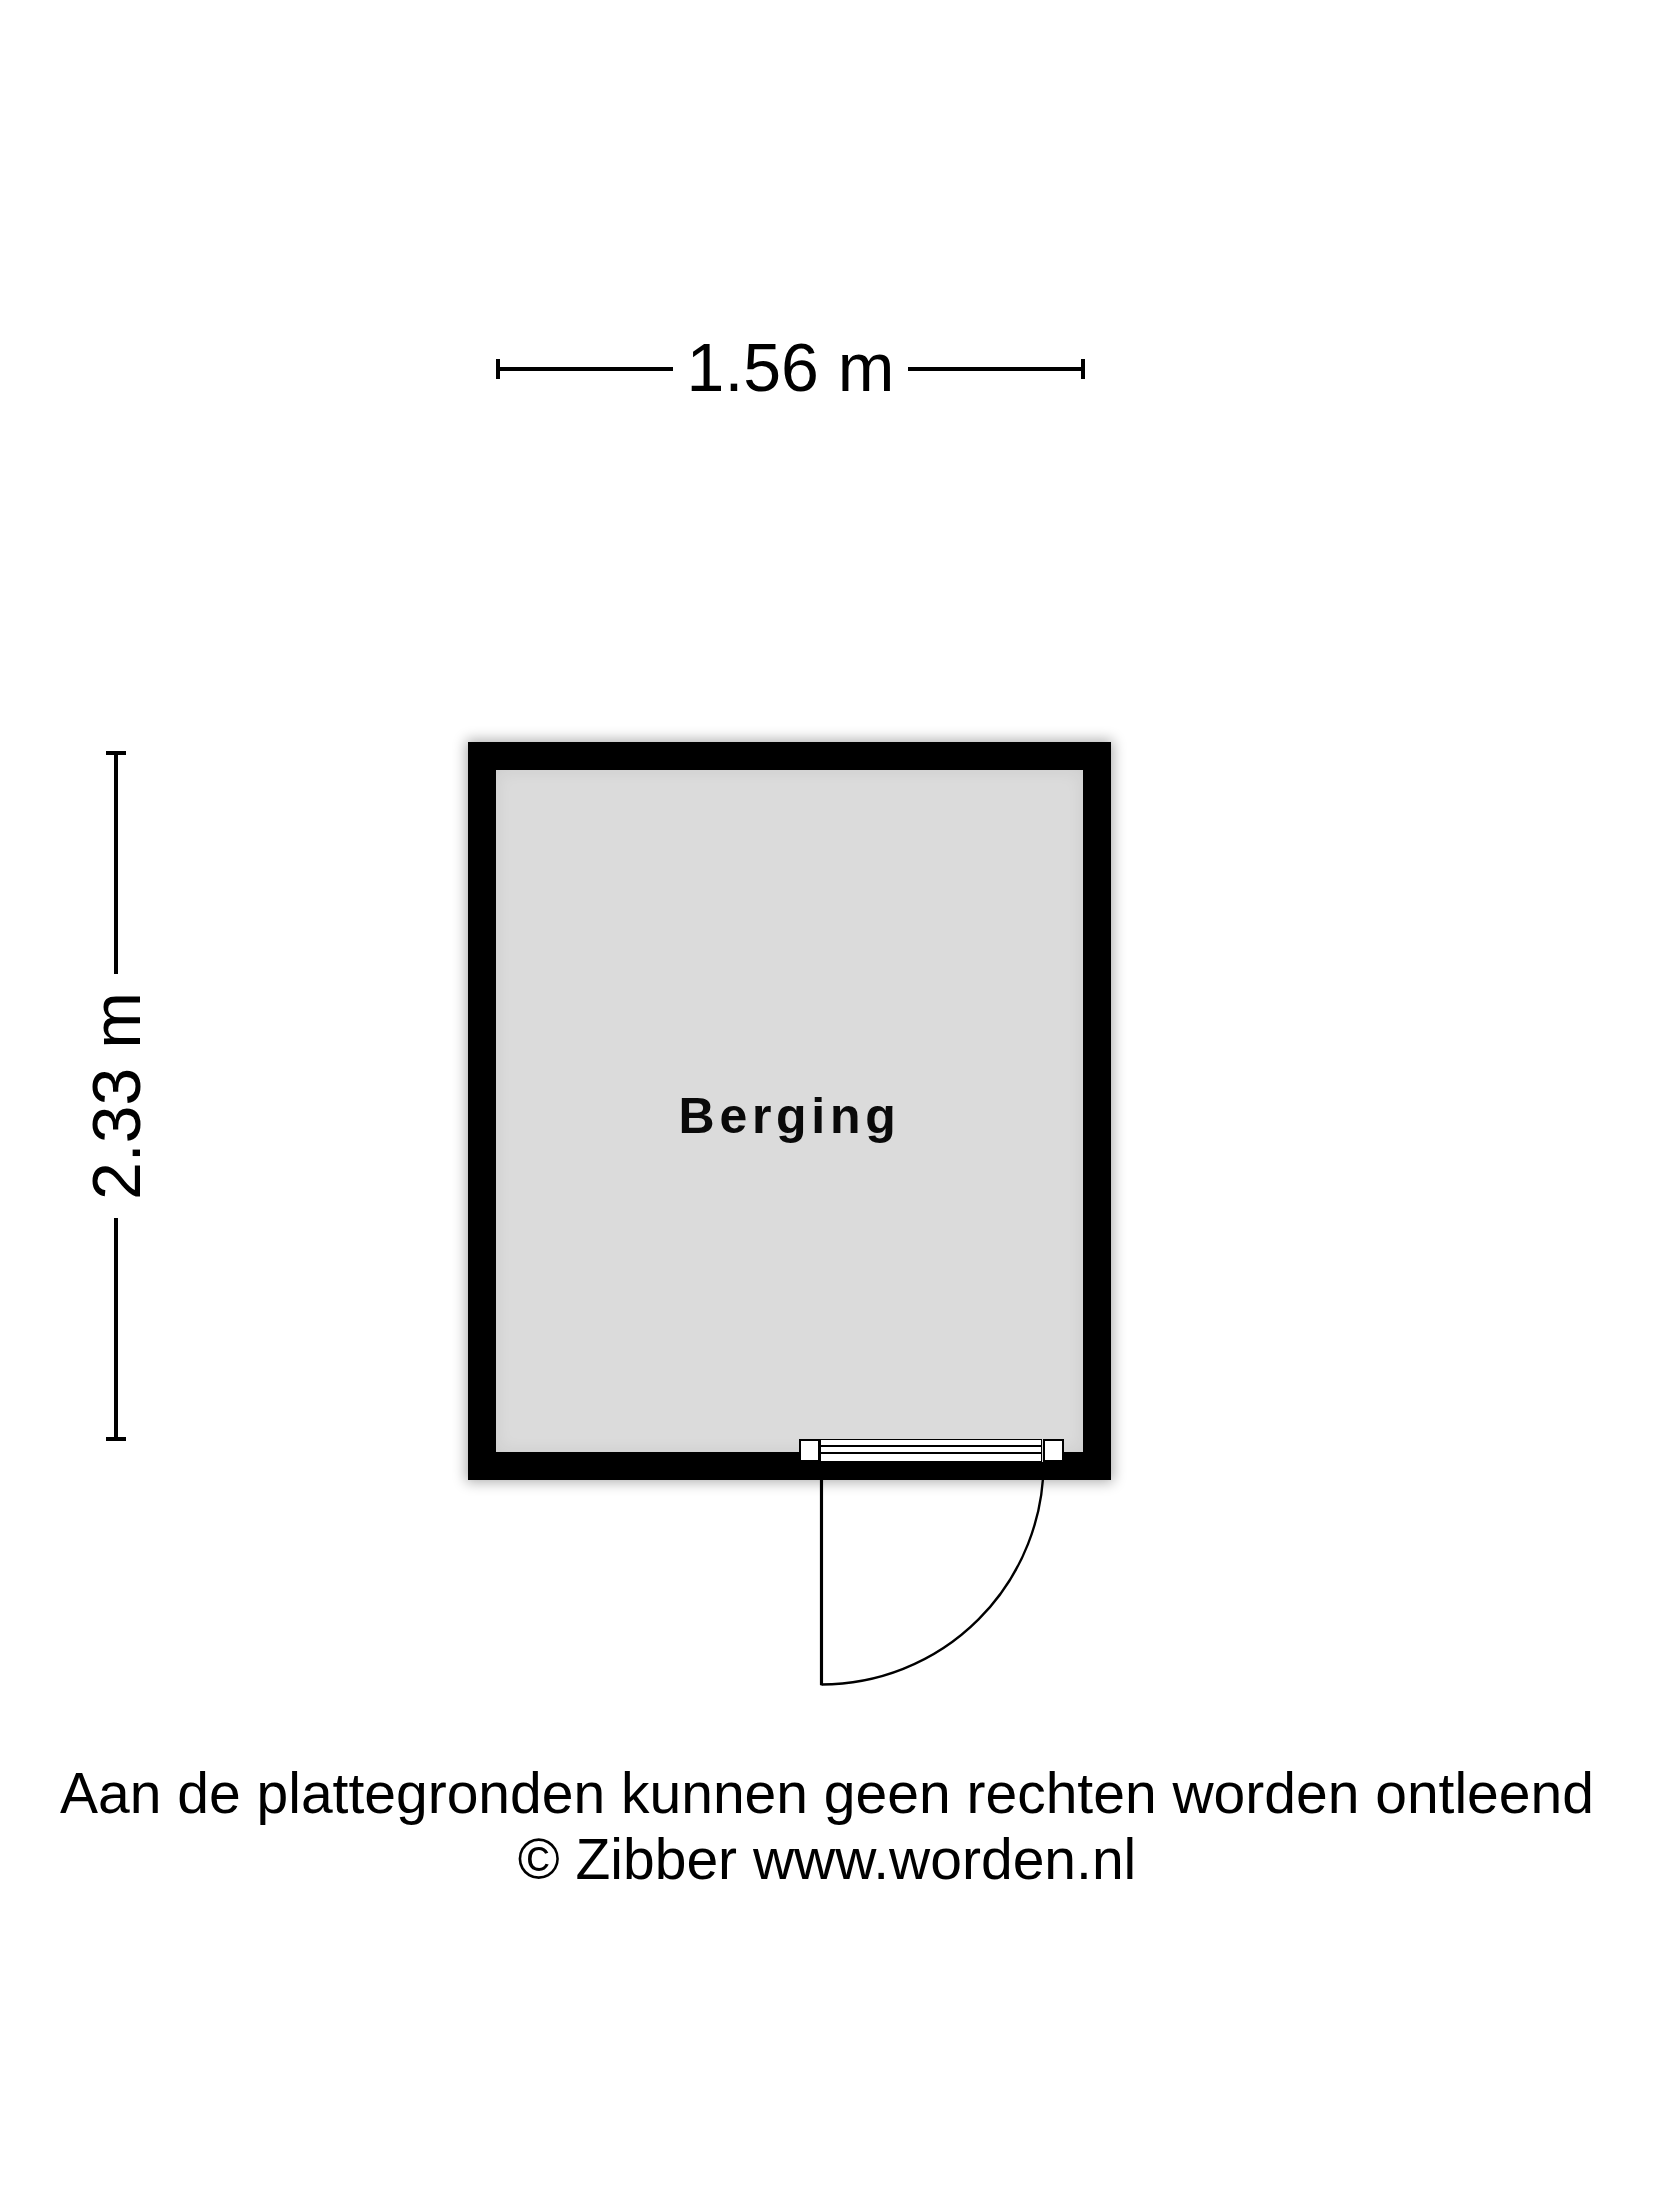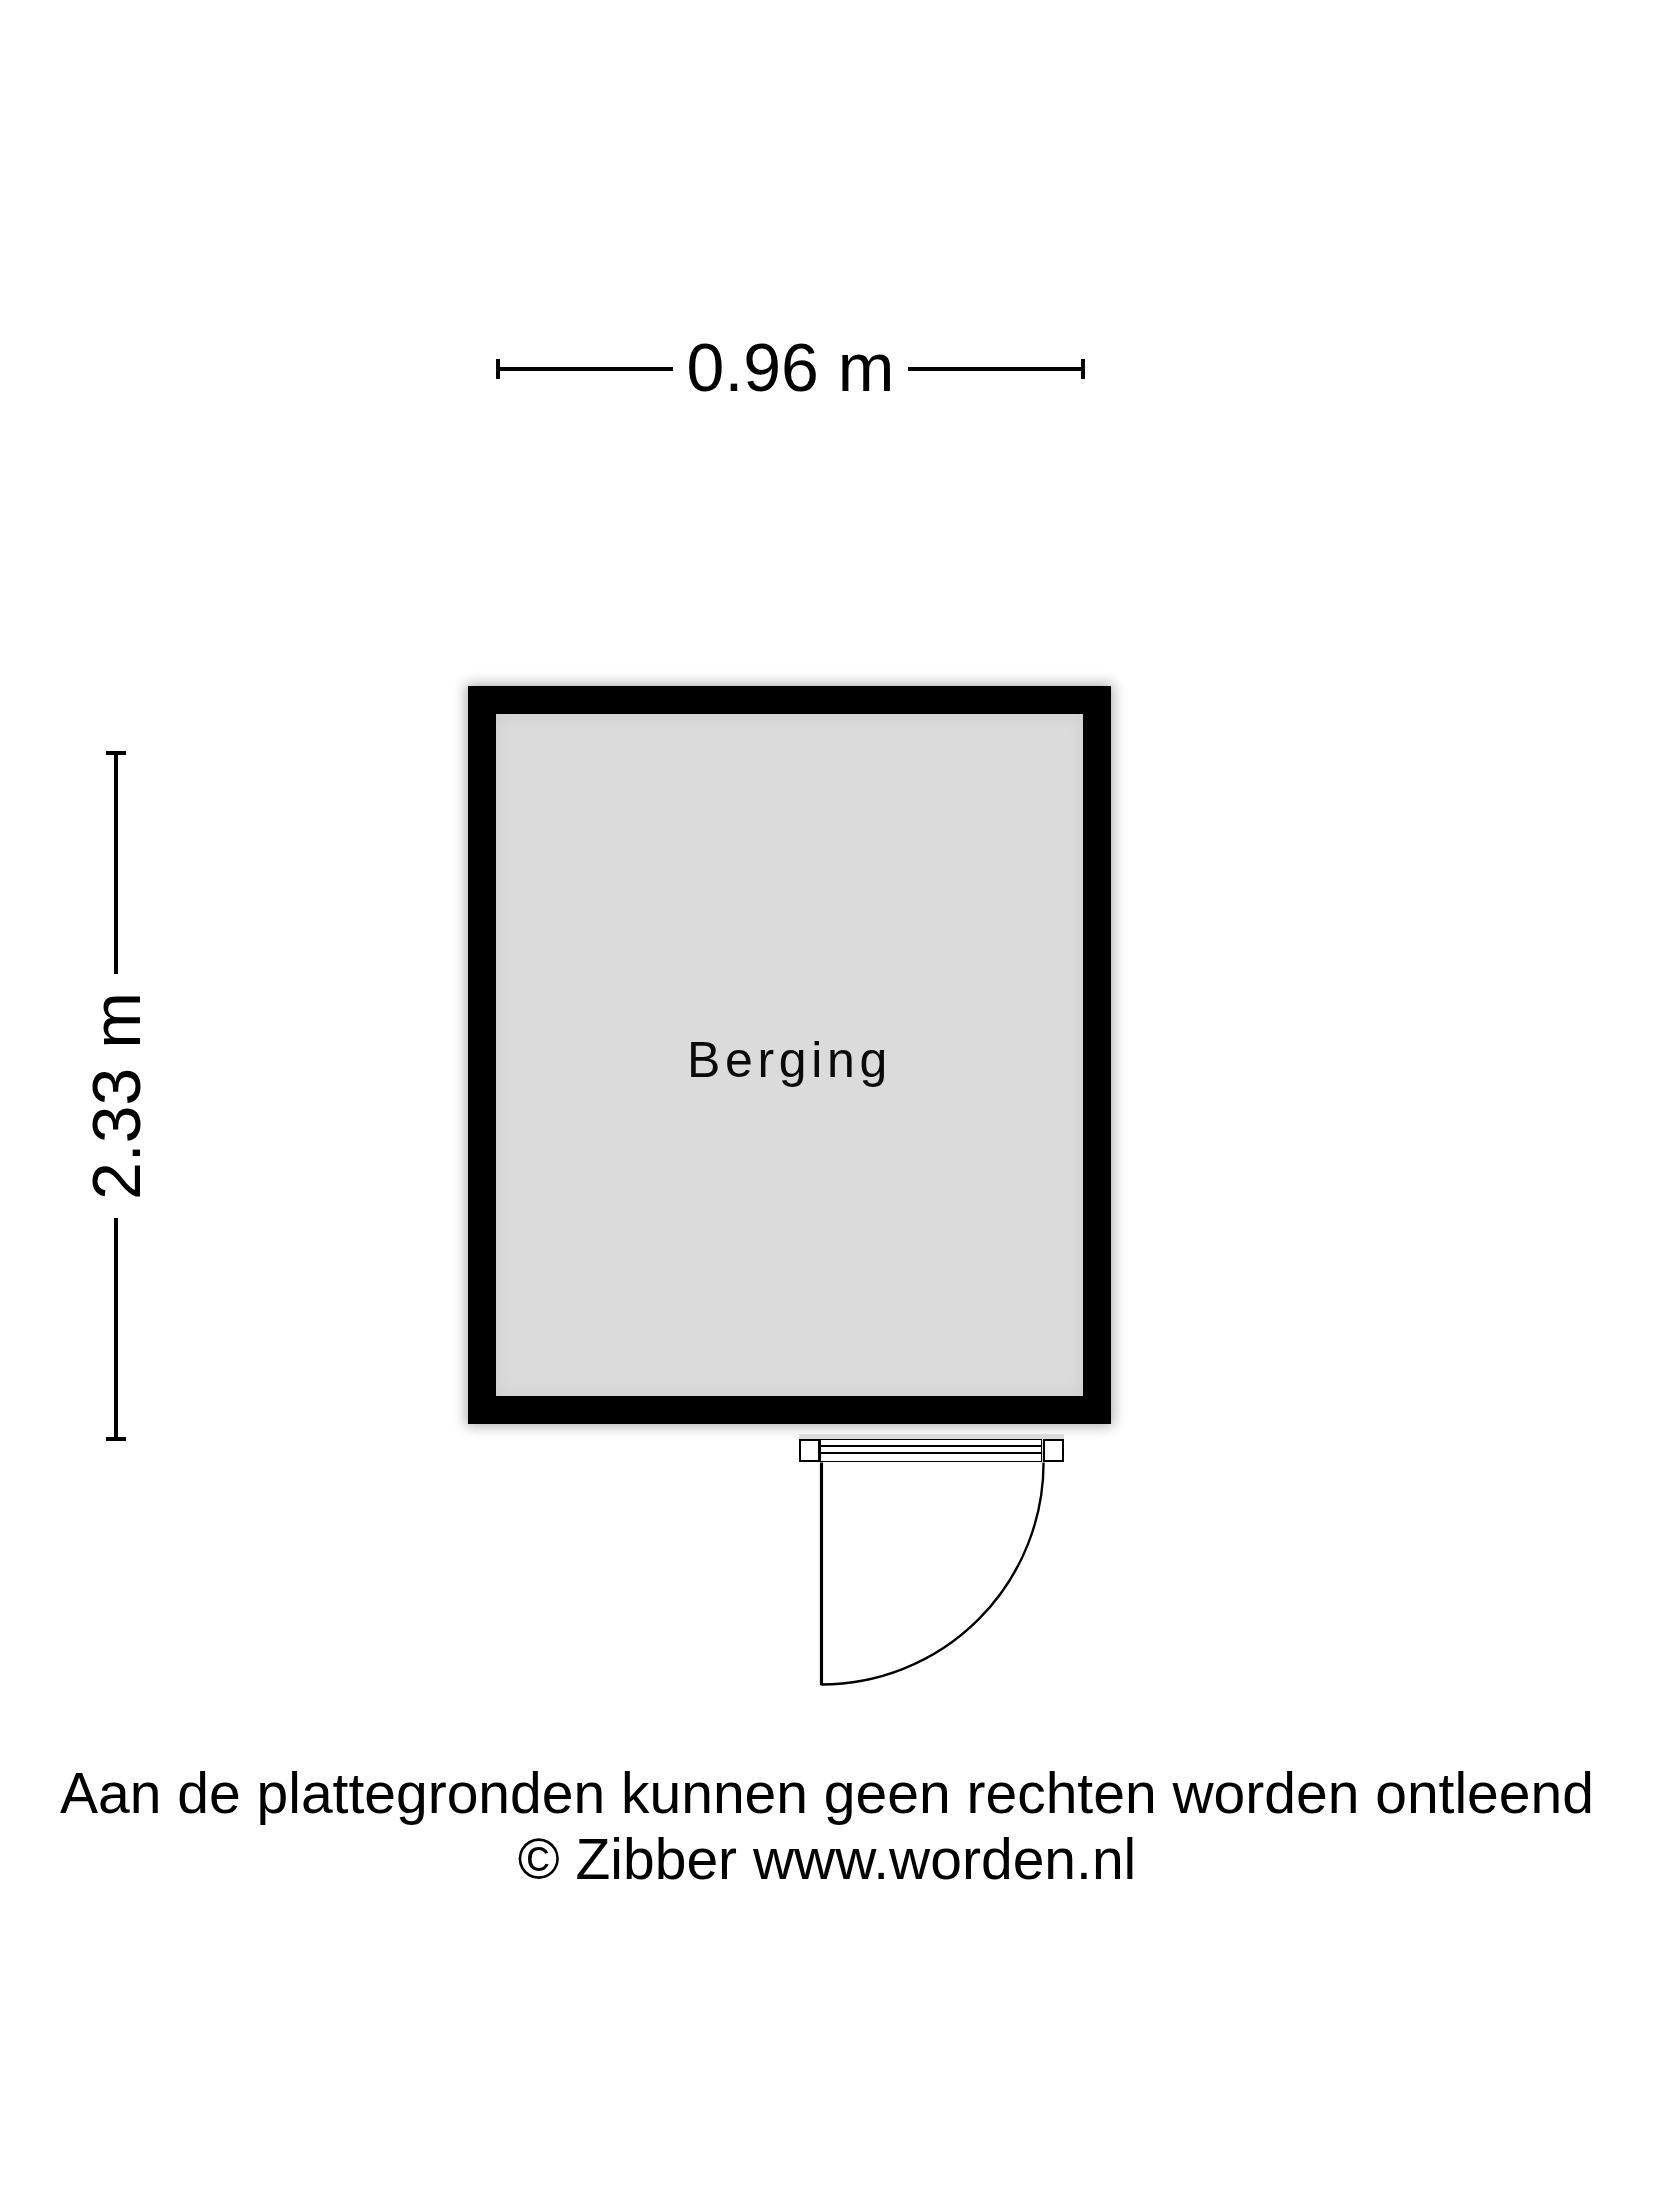--- a/index.html
+++ b/index.html
@@ -44,26 +44,27 @@
   .dim-v .label-wrap{
     flex:0 0 244px;height:244px;width:88px;position:relative;
   }
   .dim-v .dim-label{
     position:absolute;left:50%;top:50%;
     transform:translate(-50%,-50%) rotate(-90deg);
   }
 
   
   .room{
-    position:absolute;left:468px;top:686px;width:643px;height:738px;
+    position:absolute;left:468px;top:742px;width:643px;height:738px;
     background:var(--floor);
     border:28px solid var(--wall);
     box-shadow:0 0 12.6px 1.6px rgba(0,0,0,0.33), inset 0 0 17.3px rgba(0,0,0,0.07);
     display:flex;align-items:center;justify-content:center;
     z-index:1;
+    font-weight:bold;
   }
   .room-label{
     font-size:50px;letter-spacing:4.7px;line-height:1;color:#0a0a0a;
     transform:translateY(4.7px);white-space:nowrap;
   }
 
   
   .door-opening{
     position:absolute;left:799px;top:1434px;width:265px;height:28px;
     background:var(--floor);z-index:2;
@@ -99,21 +100,21 @@
   }
 </style>
 </head>
 <body>
 
 <div class="canvas">
 
   <div class="dim-h">
     <span class="tick"></span>
     <span class="dline"></span>
-    <span class="dim-label">0.96 m</span>
+    <span class="dim-label">1.56 m</span>
     <span class="dline"></span>
     <span class="tick"></span>
   </div>
 
   <div class="dim-v">
     <span class="tick"></span>
     <span class="dline"></span>
     <span class="label-wrap">
       <span class="dim-label">2.33 m</span>
     </span>

